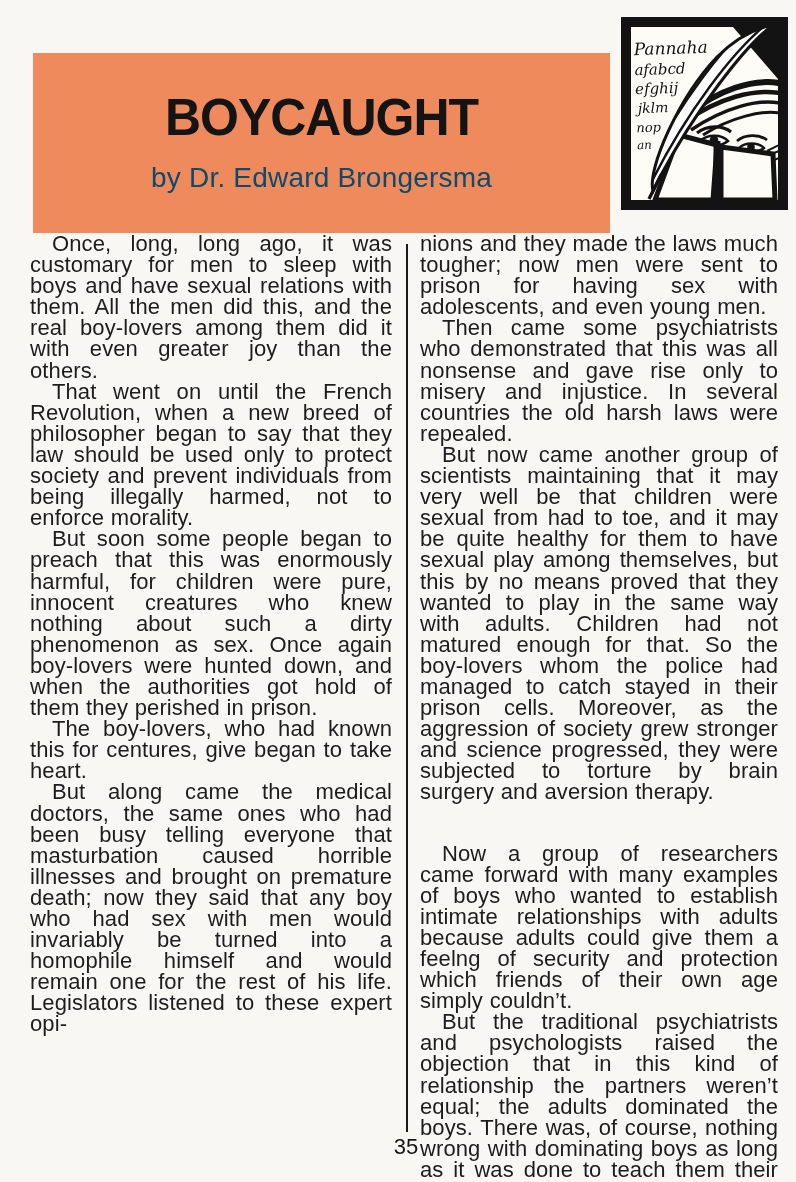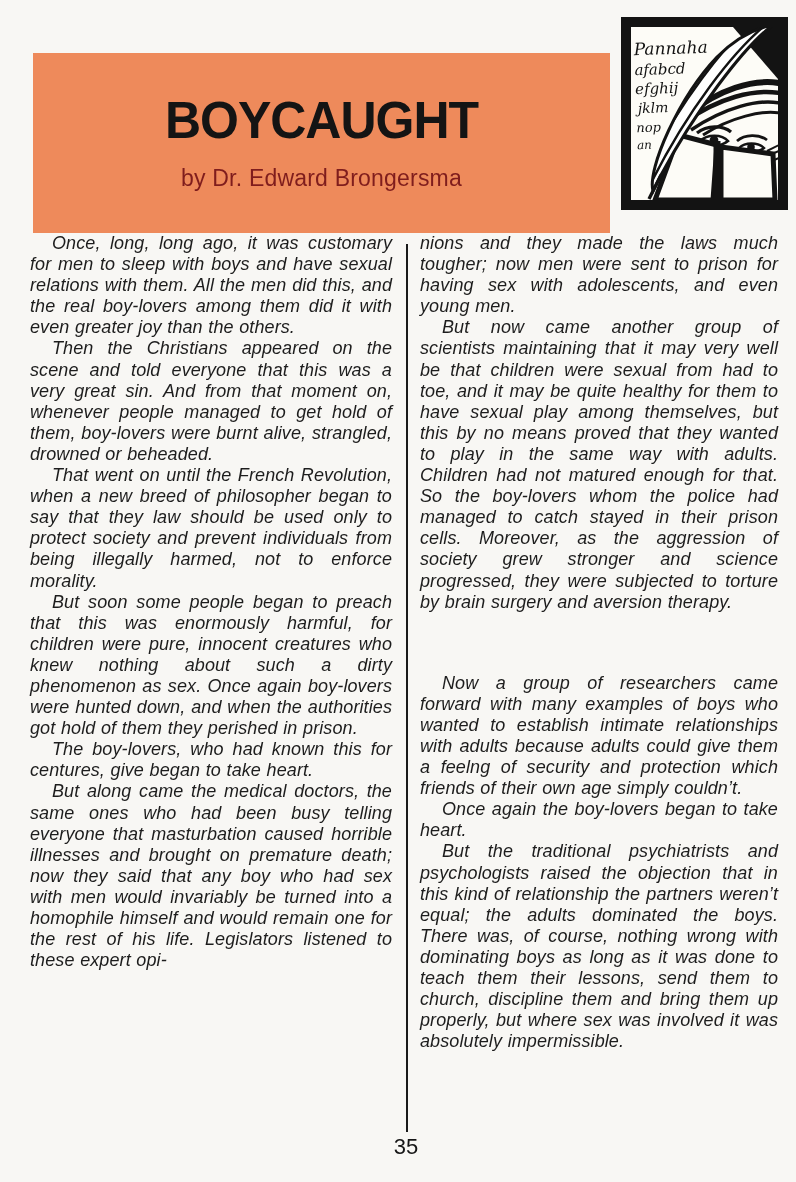--- a/index.html
+++ b/index.html
@@ -3,31 +3,31 @@
 <meta charset="utf-8">
 <style>
   html,body{margin:0;padding:0;background:#f8f7f4;}
   .page{position:relative;width:796px;height:1182px;background:#f8f7f4;overflow:hidden;
         font-family:"Liberation Sans",sans-serif;color:#1d1d1d;}
   
   .banner{position:absolute;left:33px;top:25px;width:577px;height:180px;
           display:flex;flex-direction:column;align-items:center;justify-content:center;gap:20px;margin-top:28px;}
   .banner-title{font-size:50px;font-weight:bold;letter-spacing:-1px;color:#141414;
                 transform:scaleY(1.04);line-height:1;}
-  .banner-byline{font-size:23px;color:#7f1d1d;letter-spacing:.2px;}
+  .banner-byline{font-size:28px;color:#0c4a6e;letter-spacing:.2px;}
   
   .illustration{position:absolute;left:621px;top:17px;width:168px;height:195px;}
   
-  .col{position:absolute;top:233px;font-size:18px;line-height:21.1px;text-align:justify;
-       letter-spacing:.1px;word-spacing:.5px;font-style:italic;}
+  .col{position:absolute;top:233px;font-size:22px;line-height:21.1px;text-align:justify;
+       letter-spacing:.1px;word-spacing:.5px;}
   .col-left{left:30px;width:362px;}
   .col-right{left:420px;width:358px;}
   .col p{margin:0;text-indent:22px;}
   .col p.no-indent{text-indent:0;}
-  .col p.space-before{margin-top:60px;}
+  .col p.space-before{margin-top:40px;}
   .divider{position:absolute;left:406px;top:244px;width:2px;height:888px;background:#1a1a1a;}
   .page-number{position:absolute;top:1134px;left:8px;width:796px;text-align:center;
                font-size:22px;color:#161616;}
 </style>
 </head>
 <body>
 
 <div class="page">
 
   <div class="banner" id="banner" style="background: rgb(238, 138, 91);">
@@ -98,29 +98,28 @@
           <text x="15" y="96" font-size="14">jklm</text>
           <text x="13" y="115" font-size="13">nop</text>
           <text x="13" y="132" font-size="12">an</text>
         </g>
       </g>
     </svg>
   </div>
 
   <div class="col col-left">
       <p>Once, long, long ago, it was customary for men to sleep with boys and have sexual relations with them. All the men did this, and the real boy-lovers among them did it with even greater joy than the others.</p>
-      <p>Then the Christians appeared on the scene and told everyone that this was a very great sin. And from that moment on, whenever people managed to get hold of them, boy-lovers were burnt alive, strangled, drowned or beheaded.</p>
       <p>That went on until the French Revolution, when a new breed of philosopher began to say that they law should be used only to protect society and prevent individuals from being illegally harmed, not to enforce morality.</p>
       <p>But soon some people began to preach that this was enormously harmful, for children were pure, innocent creatures who knew nothing about such a dirty phenomenon as sex. Once again boy-lovers were hunted down, and when the authorities got hold of them they perished in prison.</p>
       <p>The boy-lovers, who had known this for centures, give began to take heart.</p>
       <p>But along came the medical doctors, the same ones who had been busy telling everyone that masturbation caused horrible illnesses and brought on premature death; now they said that any boy who had sex with men would invariably be turned into a homophile himself and would remain one for the rest of his life. Legislators listened to these expert opi-</p>
     </div>
   <div class="divider"></div>
   <div class="col col-right">
       <p class="no-indent">nions and they made the laws much tougher; now men were sent to prison for having sex with adolescents, and even young men.</p>
+      <p>Then came some psychiatrists who demonstrated that this was all nonsense and gave rise only to misery and injustice. In several countries the old harsh laws were repealed.</p>
       <p>But now came another group of scientists maintaining that it may very well be that children were sexual from had to toe, and it may be quite healthy for them to have sexual play among themselves, but this by no means proved that they wanted to play in the same way with adults. Children had not matured enough for that. So the boy-lovers whom the police had managed to catch stayed in their prison cells. Moreover, as the aggression of society grew stronger and science progressed, they were subjected to torture by brain surgery and aversion therapy.</p>
       <p class="space-before">Now a group of researchers came forward with many examples of boys who wanted to establish intimate relationships with adults because adults could give them a feelng of security and protection which friends of their own age simply couldn’t.</p>
-      <p>Once again the boy-lovers began to take heart.</p>
       <p>But the traditional psychiatrists and psychologists raised the objection that in this kind of relationship the partners weren’t equal; the adults dominated the boys. There was, of course, nothing wrong with dominating boys as long as it was done to teach them their lessons, send them to church, discipline them and bring them up properly, but where sex was involved it was absolutely impermissible.</p>
     </div>
 
   <div class="page-number">35</div>
 </div>
 
 </body></html>

